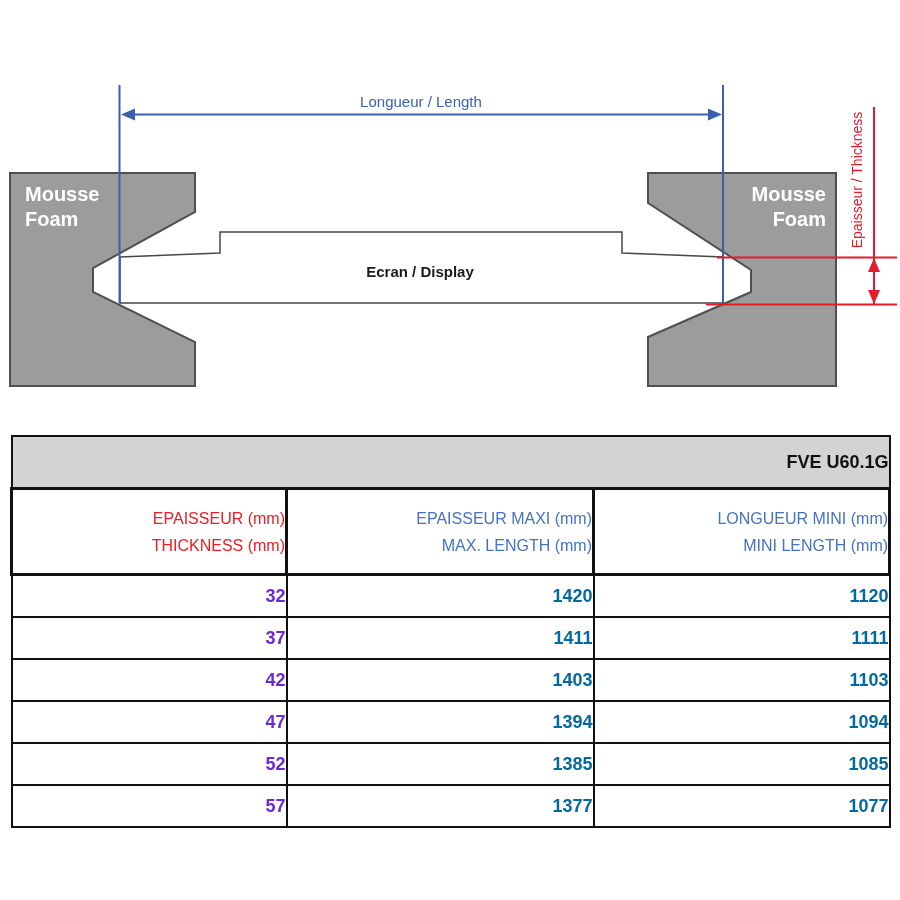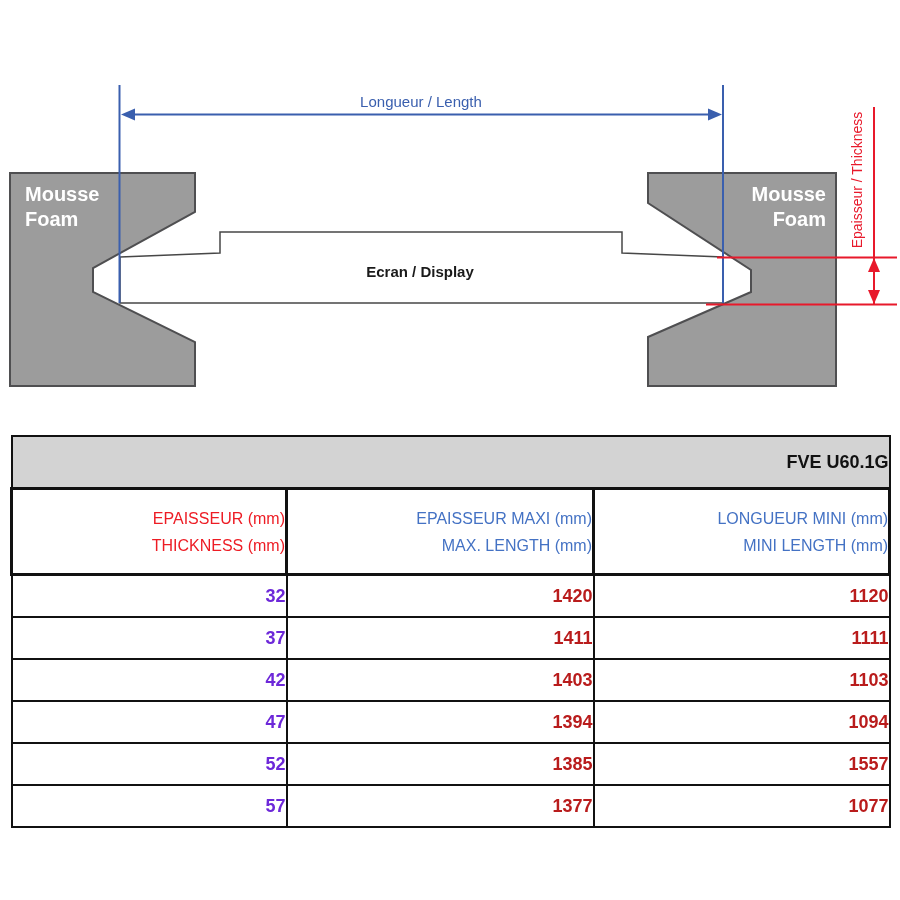--- a/index.html
+++ b/index.html
@@ -90,21 +90,21 @@
     line-height: 27px;
   }
   .head-red { color: #ed1c24; }
   .head-blue { color: #4472c4; }
   .data-cell {
     height: 40px;
     font-size: 18px;
     font-weight: bold;
   }
   .val-red { color: #6d28d9; }
-  .val-blue { color: #b91c1c; margin-left: 32px; }
+  .val-blue { color: #0369a1; margin-left: 32px; }
 </style>
 </head>
 <body>
 
 <div class="page">
 
   <svg class="diagram" width="900" height="430" viewBox="0 0 900 430">
 
     <polygon class="foam" points="10,173 195,173 195,212 93,268 93,292 195,342 195,386 10,386"></polygon>
     <polygon class="foam" points="836,173 648,173 648,203 751,270 751,292 648,337 648,386 836,386"></polygon>
@@ -175,21 +175,21 @@
         <td class="data-cell val-blue">1103</td>
       </tr>
       <tr>
         <td class="data-cell val-red">47</td>
         <td class="data-cell val-blue">1394</td>
         <td class="data-cell val-blue">1094</td>
       </tr>
       <tr>
         <td class="data-cell val-red">52</td>
         <td class="data-cell val-blue">1385</td>
-        <td class="data-cell val-blue">1557</td>
+        <td class="data-cell val-blue">1085</td>
       </tr>
       <tr>
         <td class="data-cell val-red">57</td>
         <td class="data-cell val-blue">1377</td>
         <td class="data-cell val-blue">1077</td>
       </tr>
     </tbody>
   </table>
 
 </div>

